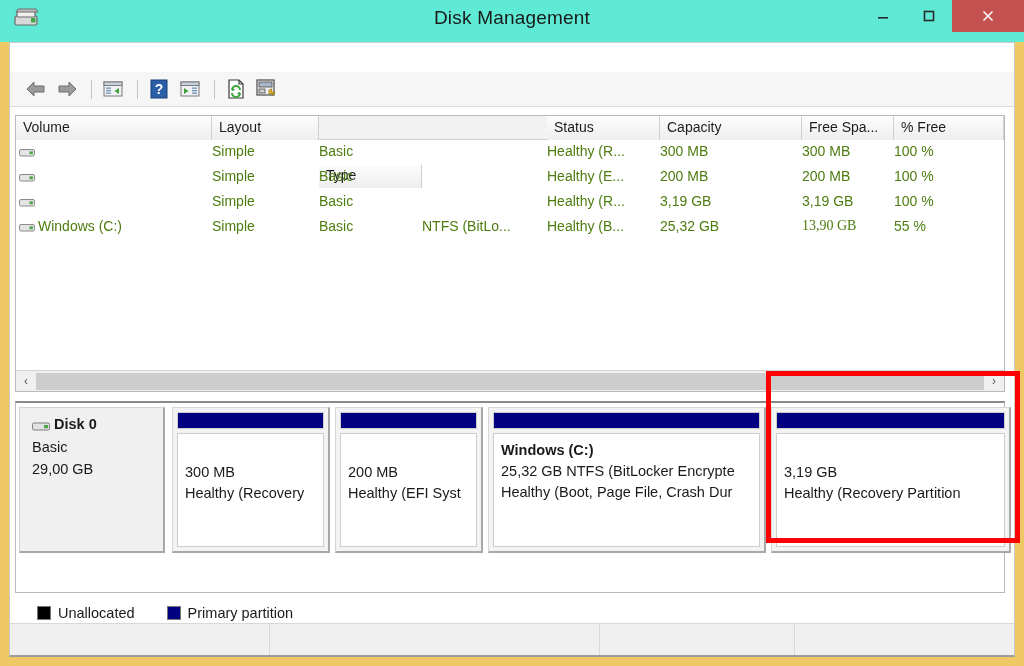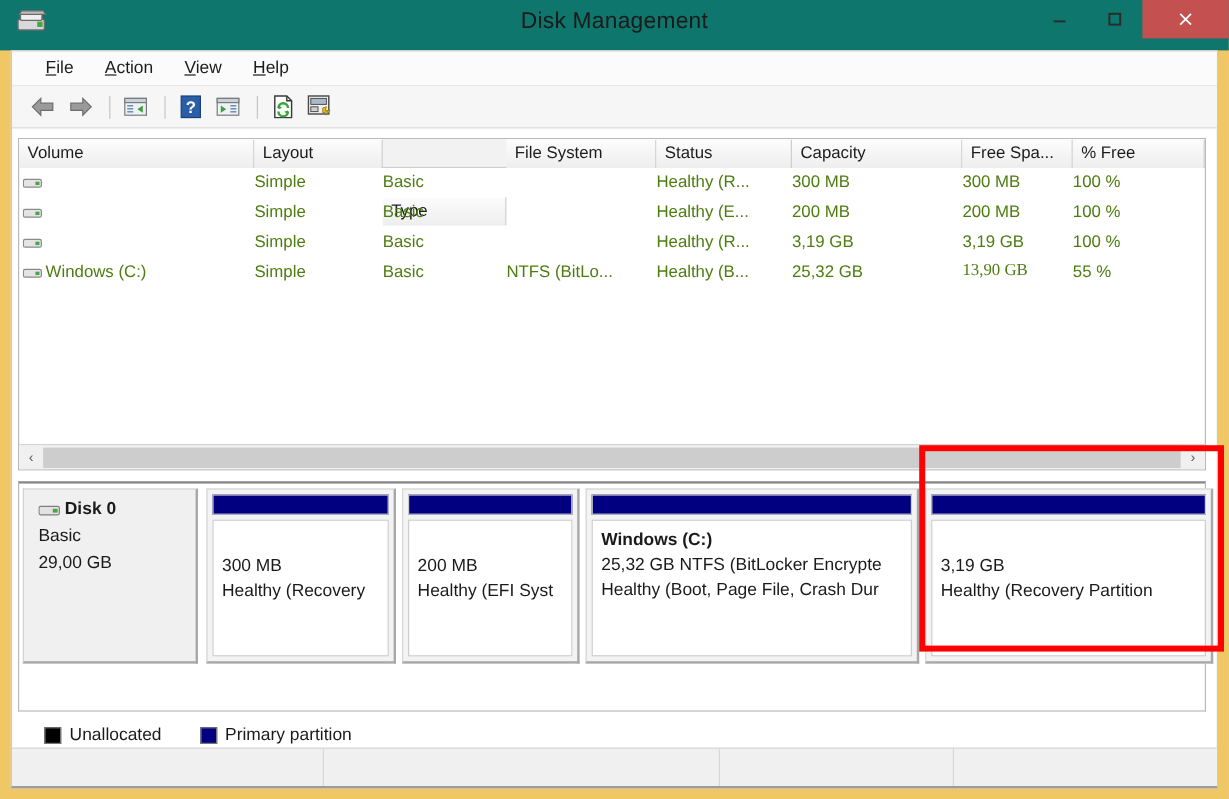--- a/index.html
+++ b/index.html
@@ -16,21 +16,21 @@
     position: absolute;
     left: 0; top: 0;
     width: 1024px; height: 666px;
     background: #efc765;
   }
 
   
   .titlebar {
     position: absolute;
     left: 0; top: 0; width: 1024px; height: 42px;
-    background: #0f766e;
+    background: #5eead4;
   }
   .app-icon {
     position: absolute; left: 12px; top: 5px;
     width: 30px; height: 28px;
   }
   .title-text {
     position: absolute; left: 0; top: 7px; width: 1024px;
     text-align: center;
     font-size: 19px; color: #1a1a1a;
     letter-spacing: .2px;
@@ -260,26 +260,20 @@
       <div class="win-btn close">
         <svg width="16" height="16" viewBox="0 0 16 16">
           <path d="M3.5 3.5 L12.5 12.5 M12.5 3.5 L3.5 12.5" stroke="#ffffff" stroke-width="1.5"></path>
         </svg>
       </div>
     </div>
   </div>
 
   <div class="client">
 
-    <div class="menubar">
-      <div class="menu-item"><u>F</u>ile</div>
-      <div class="menu-item"><u>A</u>ction</div>
-      <div class="menu-item"><u>V</u>iew</div>
-      <div class="menu-item"><u>H</u>elp</div>
-    </div>
 
     <div class="toolbar">
       <div class="tb-btn">
         <svg width="22" height="18" viewBox="0 0 22 18">
           <path d="M9 2 L2 9 L9 16 L9 12 L19 12 L19 6 L9 6 Z" fill="#9a9a9a" stroke="#6e6e6e" stroke-width="1"></path>
         </svg>
       </div>
       <div class="tb-btn">
         <svg width="22" height="18" viewBox="0 0 22 18">
           <path d="M13 2 L20 9 L13 16 L13 12 L3 12 L3 6 L13 6 Z" fill="#9a9a9a" stroke="#6e6e6e" stroke-width="1"></path>
@@ -332,21 +326,20 @@
           <path d="M13 11 L16 10 L15 13 L19 13 L16 17 L17 14 L13 15 Z" fill="#f2c32a" stroke="#9a7a10" stroke-width="0.8"></path>
         </svg>
       </div>
     </div>
 
     <div class="vol-panel">
       <div class="vol-head" id="volHead">
           <div class="vh" style="left: 0px; width: 196px;">Volume</div>
           <div class="vh" style="left: 196px; width: 107px;">Layout</div>
           <div class="vh" style="left: 303px; width: 103px; margin-top: 48px;">Type</div>
-          <div class="vh" style="left: 406px; width: 125px;">File System</div>
           <div class="vh" style="left: 531px; width: 113px;">Status</div>
           <div class="vh" style="left: 644px; width: 142px;">Capacity</div>
           <div class="vh" style="left: 786px; width: 92px;">Free Spa...</div>
           <div class="vh" style="left: 878px; width: 110px;">% Free</div>
         </div>
       <div class="vol-rows" id="volRows">
           <div class="vrow">
             <div class="vc withicon" style="left: 0px; width: 196px;"><span class="drive-ico"><svg width="16" height="11" viewBox="0 0 16 11">
                   <rect x="0.5" y="1.5" width="15" height="6.5" rx="1.5" fill="#e4e4e4" stroke="#8a8a8a" stroke-width="1"></rect>
                   <rect x="10.5" y="3.4" width="3.4" height="2.8" fill="#4aa54a"></rect>

